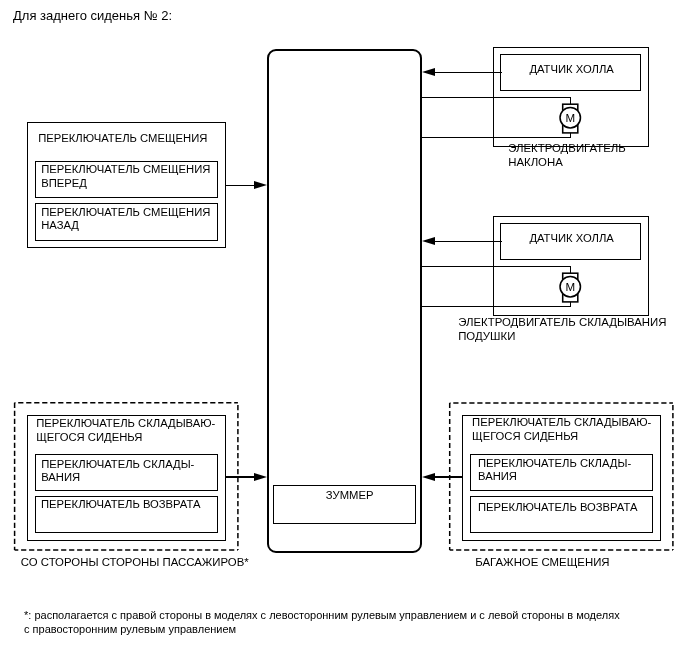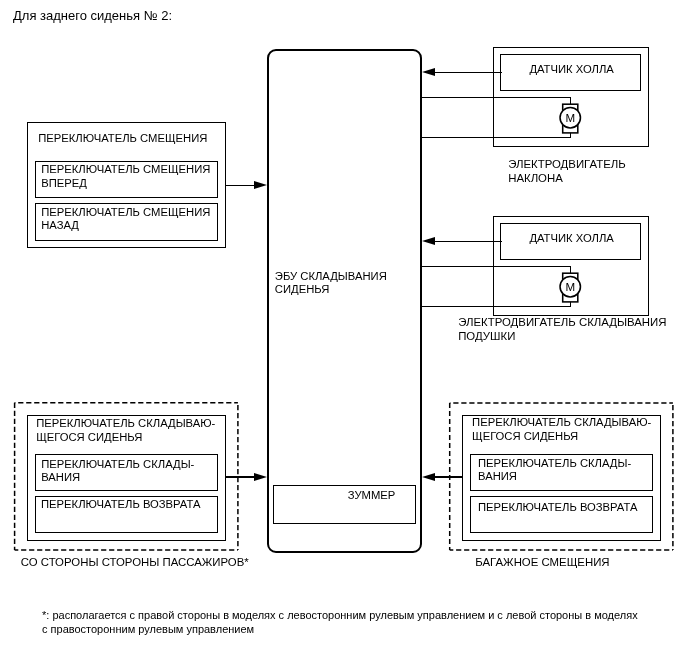--- a/index.html
+++ b/index.html
@@ -1,21 +1,21 @@
 <!DOCTYPE html>
 <html><head>
 <meta charset="utf-8">
 <style>
   html,body{margin:0;padding:0;}
   body{width:688px;height:658px;background:#ffffff;color:#000;
        font-family:"Liberation Sans",sans-serif;overflow:hidden;}
   #stage{position:relative;width:688px;height:658px;transform:translateZ(0);padding-left:32px;}
 
   .heading{position:absolute;left:13px;top:9px;font-size:13px;line-height:13px;white-space:nowrap;}
-  .foot{position:absolute;left:42px;top:609.3px;font-size:11px;line-height:13.6px;white-space:pre-line;}
+  .foot{position:absolute;left:24px;top:609.3px;font-size:11px;line-height:13.6px;white-space:pre-line;}
 
   .lbl{position:absolute;font-size:11.25px;line-height:13.4px;white-space:pre-line;}
   .cap{position:absolute;font-size:11.4px;line-height:13.5px;white-space:pre-line;}
 
   .bx{position:absolute;box-sizing:border-box;border:1.5px solid #000;background:transparent;}
   .ecu{position:absolute;box-sizing:border-box;border:2px solid #000;border-radius:9px;background:transparent;}
 
   .hl{position:absolute;background:#000;height:1.6px;}
   .vl{position:absolute;background:#000;width:1.6px;}
   .arrowR{position:absolute;width:0;height:0;
@@ -24,24 +24,22 @@
           border-top:4.2px solid transparent;border-bottom:4.2px solid transparent;border-right:13.5px solid #000;}
 </style>
 </head>
 <body>
 
 <div id="stage">
 
   <div class="heading">Для заднего сиденья № 2:</div>
 
   <div class="ecu" style="left:267.4px;top:48.6px;width:154.2px;height:504.4px"></div>
-  <div class="lbl" style="left:274.8px;top:269.8px">ЭБУ СКЛАДЫВАНИЯ
-СИДЕНЬЯ</div>
   <div class="bx" style="left:272.9px;top:485.0px;width:143.3px;height:39.0px"></div>
-  <div class="lbl" style="left:252px;top:489.3px;width:143.3px;text-align:right">ЗУММЕР</div>
+  <div class="lbl" style="left:278px;top:489.3px;width:143.3px;text-align:center">ЗУММЕР</div>
 
   <div class="bx" style="left:26.6px;top:121.8px;width:199.4px;height:126.3px"></div>
   <div class="lbl" style="left:38.2px;top:131.5px">ПЕРЕКЛЮЧАТЕЛЬ СМЕЩЕНИЯ</div>
   <div class="bx" style="left:34.6px;top:160.9px;width:183.7px;height:37.5px"></div>
   <div class="lbl" style="left:41.2px;top:163.3px">ПЕРЕКЛЮЧАТЕЛЬ СМЕЩЕНИЯ
 ВПЕРЕД</div>
   <div class="bx" style="left:34.6px;top:202.9px;width:183.7px;height:37.7px"></div>
   <div class="lbl" style="left:41.2px;top:205.8px">ПЕРЕКЛЮЧАТЕЛЬ СМЕЩЕНИЯ
 НАЗАД</div>
   <div class="hl" style="left:225px;top:184.8px;width:30px"></div>
@@ -54,21 +52,21 @@
   <div class="arrowL" style="left:421.6px;top:68.3px"></div>
   <div class="hl" style="left:420px;top:96.6px;width:151px"></div>
   <div class="hl" style="left:420px;top:136.6px;width:151px"></div>
   <div class="vl" style="left:569.5px;top:96.6px;height:8px"></div>
   <div class="vl" style="left:569.5px;top:130px;height:8.2px"></div>
   <svg style="position:absolute;left:556px;top:96px" width="30" height="44" viewBox="0 0 30 44">
     <rect x="6.7" y="8.2" width="15.1" height="28.7" fill="#fff" stroke="#000" stroke-width="1.55"></rect>
     <circle cx="14.25" cy="21.7" r="10.2" fill="#fff" stroke="#000" stroke-width="1.55"></circle>
     <text x="14.25" y="25.8" font-family="Liberation Sans, sans-serif" font-size="11.6" text-anchor="middle" fill="#000" style="transform:translateZ(0)">M</text>
   </svg>
-  <div class="cap" style="left:508.2px;top:158px">ЭЛЕКТРОДВИГАТЕЛЬ
+  <div class="cap" style="left:508.2px;top:142px">ЭЛЕКТРОДВИГАТЕЛЬ
 НАКЛОНА</div>
 
   <div class="bx" style="left:492.5px;top:215.6px;width:156.6px;height:100.1px"></div>
   <div class="bx" style="left:500.2px;top:222.7px;width:140.8px;height:37.4px"></div>
   <div class="lbl" style="left:501.2px;top:231.6px;width:140.8px;text-align:center">ДАТЧИК ХОЛЛА</div>
   <div class="hl" style="left:434px;top:240.6px;width:68px"></div>
   <div class="arrowL" style="left:421.6px;top:237.2px"></div>
   <div class="hl" style="left:420px;top:265.6px;width:151px"></div>
   <div class="hl" style="left:420px;top:305.6px;width:151px"></div>
   <div class="vl" style="left:569.5px;top:265.6px;height:8px"></div>

